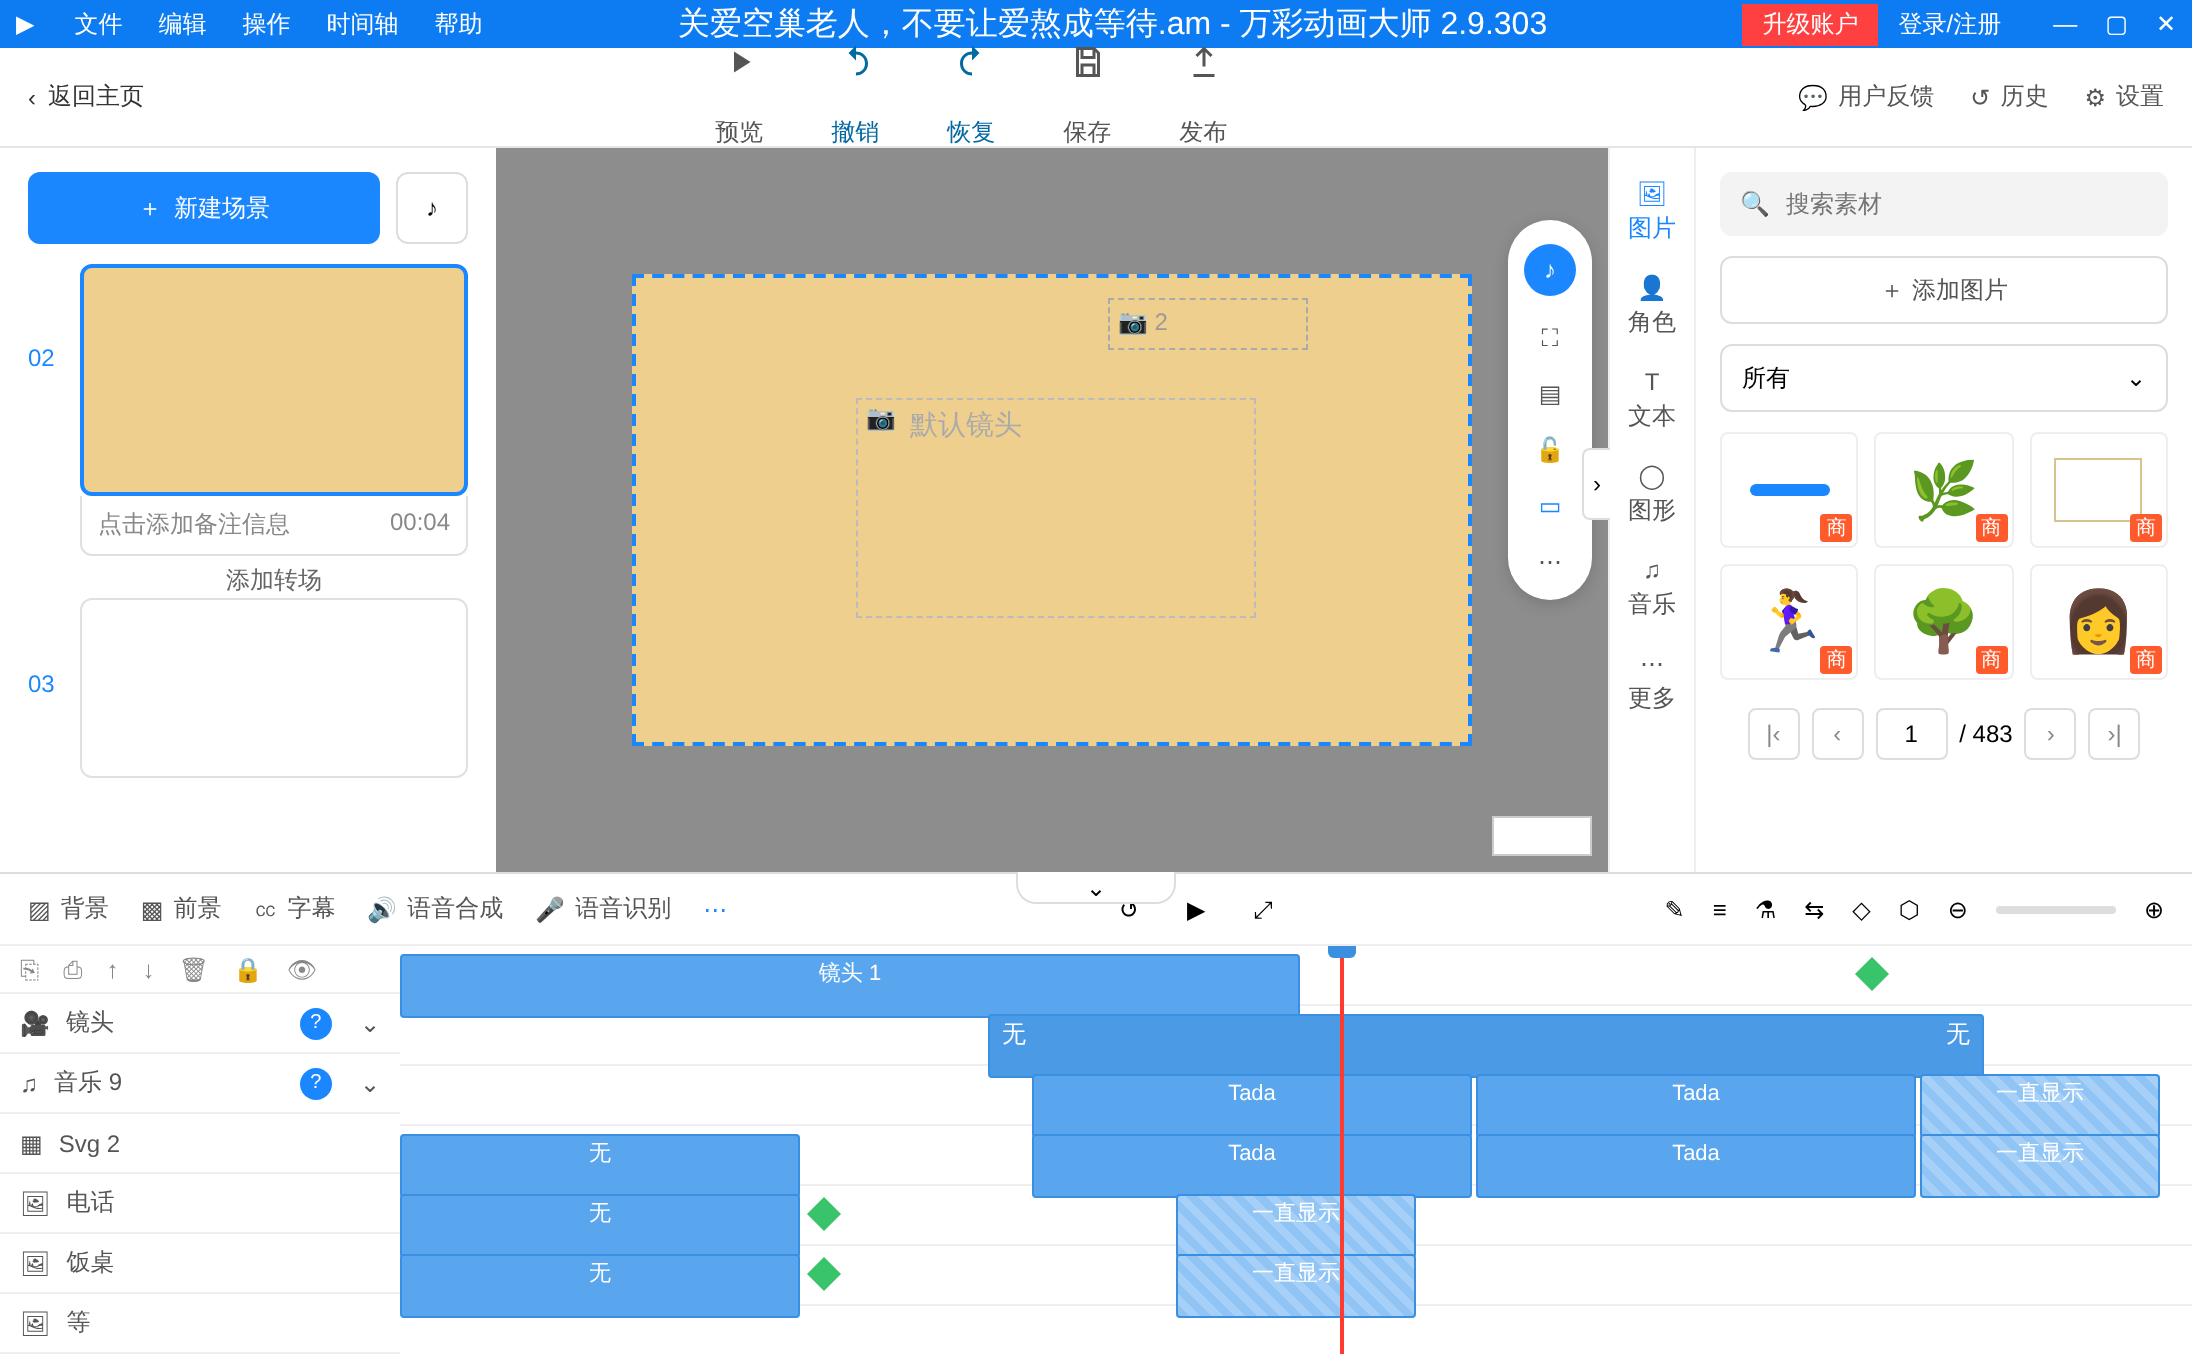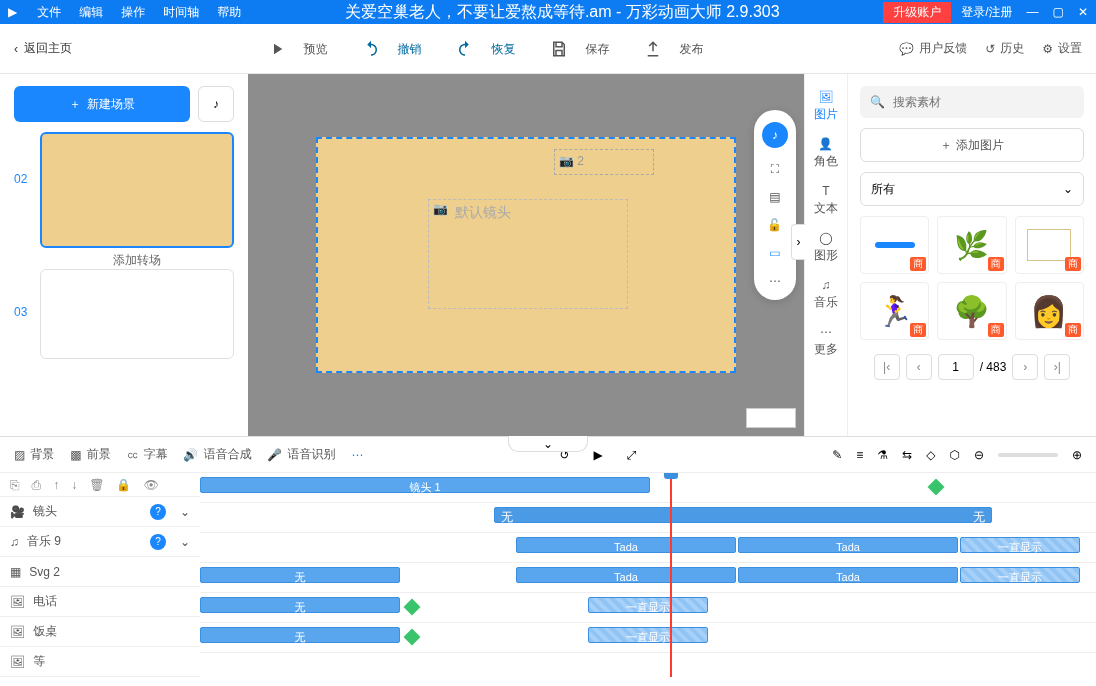--- a/index.html
+++ b/index.html
@@ -6,21 +6,21 @@
 body{width:1096px;height:686px;background:#fff;overflow:hidden;position:relative}
 .titlebar{height:24px;background:#0d7cf2;color:#fff;display:flex;align-items:center;padding:0 8px}
 .titlebar .menus{display:flex;gap:18px;margin-left:20px}
 .titlebar .menus span{cursor:pointer}
 .titlebar .doctitle{flex:1;text-align:center;font-size:16px}
 .titlebar .upgrade{background:#ff4040;padding:2px 10px;margin-right:10px;cursor:pointer}
 .titlebar .wbtns{display:flex;gap:14px;font-size:14px;cursor:pointer}
 .toolbar{height:50px;display:flex;align-items:center;padding:0 14px;border-bottom:1px solid #e5e5e5}
 .back-main{display:flex;align-items:center;gap:6px;cursor:pointer;color:#333}
 .tool-center{flex:1;display:flex;justify-content:center;gap:34px}
-.tbtn{display:flex;flex-direction:row;align-items:flex-end;gap:18px;color:#555;cursor:pointer}
+.tbtn{display:flex;flex-direction:column;align-items:center;gap:18px;color:#555;cursor:pointer}
 .tbtn.dis{color:#0369a1}
 .tbtn svg{width:18px;height:18px}
 .tool-right{display:flex;gap:18px;color:#555}
 .trbtn{display:flex;align-items:center;gap:5px;cursor:pointer}
 .main{display:flex;height:362px}
 .scene-col{width:248px;padding:12px 14px;display:flex;flex-direction:column;gap:10px}
 .newscene-row{display:flex;gap:8px}
 .newscene-btn{flex:1;background:#1b87ff;color:#fff;border-radius:6px;height:36px;display:flex;align-items:center;justify-content:center;gap:6px;cursor:pointer;font-size:14px}
 .music-btn{width:36px;height:36px;border:1px solid #ddd;border-radius:6px;display:flex;align-items:center;justify-content:center;cursor:pointer}
 .scene-list{flex:1;overflow:hidden;display:flex;flex-direction:column;}
@@ -61,21 +61,21 @@
 .tl-right{display:flex;gap:14px;align-items:center}
 .tl-body{display:flex}
 .tl-leftcol{width:200px}
 .tl-icons-row{height:24px;display:flex;align-items:center;gap:12px;padding:0 10px;color:#888;border-bottom:1px solid #eee}
 .track-header{height:30px;display:flex;align-items:center;gap:8px;padding:0 10px;border-bottom:1px solid #eee;color:#555}
 .track-header .qmark{background:#1b87ff;color:#fff;border-radius:50%;width:16px;height:16px;display:flex;align-items:center;justify-content:center;font-size:10px;margin-left:auto}
 .tl-rightcol{flex:1;position:relative;overflow:hidden}
 .ruler{height:24px;border-bottom:1px solid #eee;position:relative;background:#fafafa}
 .ruler span{position:absolute;top:3px;font-size:11px;color:#666}
 .track-lane{height:30px;border-bottom:1px solid #eee;position:relative}
-.clip{position:absolute;top:4px;height:16px;background:#59a6ef;border:1px solid #3a8fe0;border-radius:2px;color:#fff;text-align:center;line-height:18px;font-size:11px}
+.clip{position:absolute;top:4px;height:32px;background:#59a6ef;border:1px solid #3a8fe0;border-radius:2px;color:#fff;text-align:center;line-height:18px;font-size:11px}
 .clip.hatch{background:repeating-linear-gradient(45deg,#8fc4f5,#8fc4f5 4px,#a6d0f7 4px,#a6d0f7 8px)}
 .playhead{position:absolute;top:0;bottom:0;width:2px;background:#ff3b30;left:470px;z-index:5}
 .playhead::before{content:"";position:absolute;top:-6px;left:-6px;width:14px;height:12px;background:#3a8fe0;border-radius:3px}
 .diamond{position:absolute;width:12px;height:12px;background:#39c46b;transform:rotate(45deg);top:8px}
 svg{display:block}
 .collapse-handle{position:absolute;left:50%;top:-1px;transform:translateX(-50%);width:80px;height:16px;background:#fff;border:1px solid #ddd;border-top:none;border-radius:0 0 10px 10px;display:flex;align-items:center;justify-content:center;cursor:pointer;z-index:4}
 </style>
 </head>
 <body>
 
@@ -83,21 +83,21 @@
   <span>▶</span>
   <div class="menus">
     <span>文件</span>
     <span>编辑</span>
     <span>操作</span>
     <span>时间轴</span>
     <span>帮助</span>
   </div>
   <div class="doctitle">关爱空巢老人，不要让爱熬成等待.am - 万彩动画大师 2.9.303</div>
   <span class="upgrade">升级账户</span>
-  <span style="margin-right:14px">登录/注册</span>
+  <span style="margin-right:26px">登录/注册</span>
   <div class="wbtns">
     <span>—</span>
     <span>▢</span>
     <span>✕</span>
   </div>
 </div>
 
 <div class="toolbar">
   <div class="back-main">
     <span>‹</span>
@@ -161,20 +161,24 @@
         </div>
       <div class="music-btn">
           <span>♪</span>
         </div>
     </div>
     <div class="scene-list">
       <div class="scene-card">
         <div class="scene-num">02</div>
         <div class="scene-box">
           <div class="scene-thumb"></div>
+          <div class="scene-info">
+            <span>点击添加备注信息</span>
+            <span>00:04</span>
+          </div>
           <div class="scene-add-trans">添加转场</div>
         </div>
       </div>
       <div class="scene-card">
         <div class="scene-num" style="padding-top:36px">03</div>
         <div class="scene-box">
             <div class="scene-thumb2"></div>
           </div>
       </div>
     </div>

